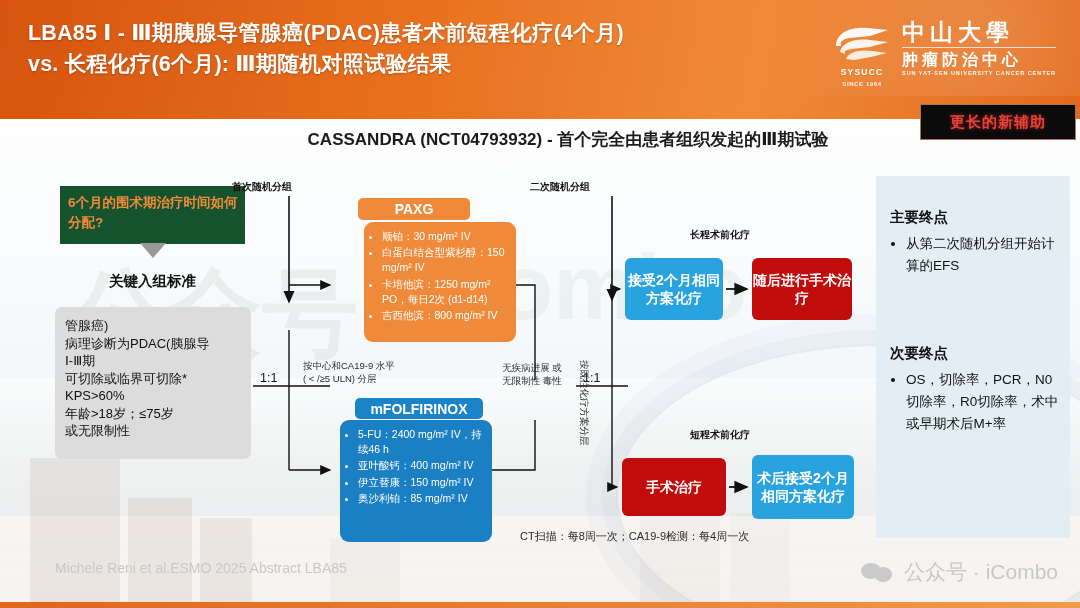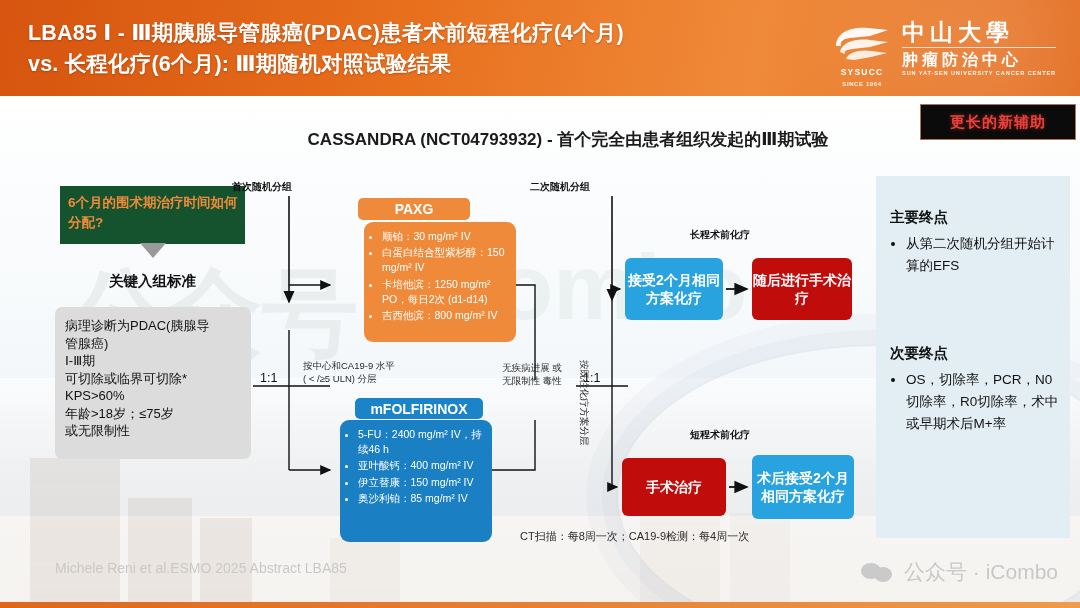--- a/index.html
+++ b/index.html
@@ -20,21 +20,21 @@
      background-blend-mode:screen;opacity:.55;}
   .bld{position:absolute;bottom:0;background:rgba(168,150,133,.30);}
   .arcs{position:absolute;right:-60px;bottom:-40px;width:520px;height:300px;
         border-radius:50%;border:2px solid rgba(150,170,190,.22);
         box-shadow:0 0 0 14px rgba(150,170,190,.10),0 0 0 30px rgba(150,170,190,.08);
         opacity:.8;}
   .sky{position:absolute;left:0;top:96px;width:1080px;height:420px;
        background:linear-gradient(180deg,#ffffff 0%,#f6f9fb 55%,#eef3f7 100%);}
 
   
-  .header{position:absolute;left:0;top:0;width:1080px;height:96px;
+  .header{position:absolute;left:0;top:0;width:1080px;height:119px;
           background:linear-gradient(100deg,#d6540f 0%,#e8701d 38%,#ef8a3a 70%,#e2691a 100%);
           overflow:hidden;}
   .header:after{content:"";position:absolute;right:0;top:0;width:420px;height:96px;
           background:radial-gradient(circle at 80% 40%,rgba(255,255,255,.14),rgba(255,255,255,0) 60%);}
   .title{position:absolute;left:28px;top:18px;width:800px;color:#fff;
          font-size:21.5px;font-weight:700;line-height:1.42;letter-spacing:.2px;
          text-shadow:0 1px 2px rgba(90,30,0,.35);}
   .title .l2{display:block;}
 
   .logo{position:absolute;right:18px;top:16px;width:232px;height:64px;display:flex;align-items:center;gap:10px;}
@@ -202,22 +202,22 @@
   </svg>
 
   <div class="qbox">
     <div class="qbox-txt">6个月的围术期治疗时间如何分配?</div>
   </div>
   <div class="qbox-tail"></div>
   <div class="key-label">关键入组标准</div>
 
   <div class="crit">
     <div class="crit-txt">
+      <div>管腺癌)</div>
       <div>病理诊断为PDAC(胰腺导</div>
-      <div>管腺癌)</div>
       <div>Ⅰ-Ⅲ期</div>
       <div>可切除或临界可切除*</div>
       <div>KPS&gt;60%</div>
       <div>年龄&gt;18岁；≤75岁</div>
       <div>或无限制性</div>
     </div>
   </div>
 
   <div class="grp-label" style="left:232px;top:180px;">首次随机分组</div>
   <div class="grp-label" style="left:530px;top:180px;">二次随机分组</div>

